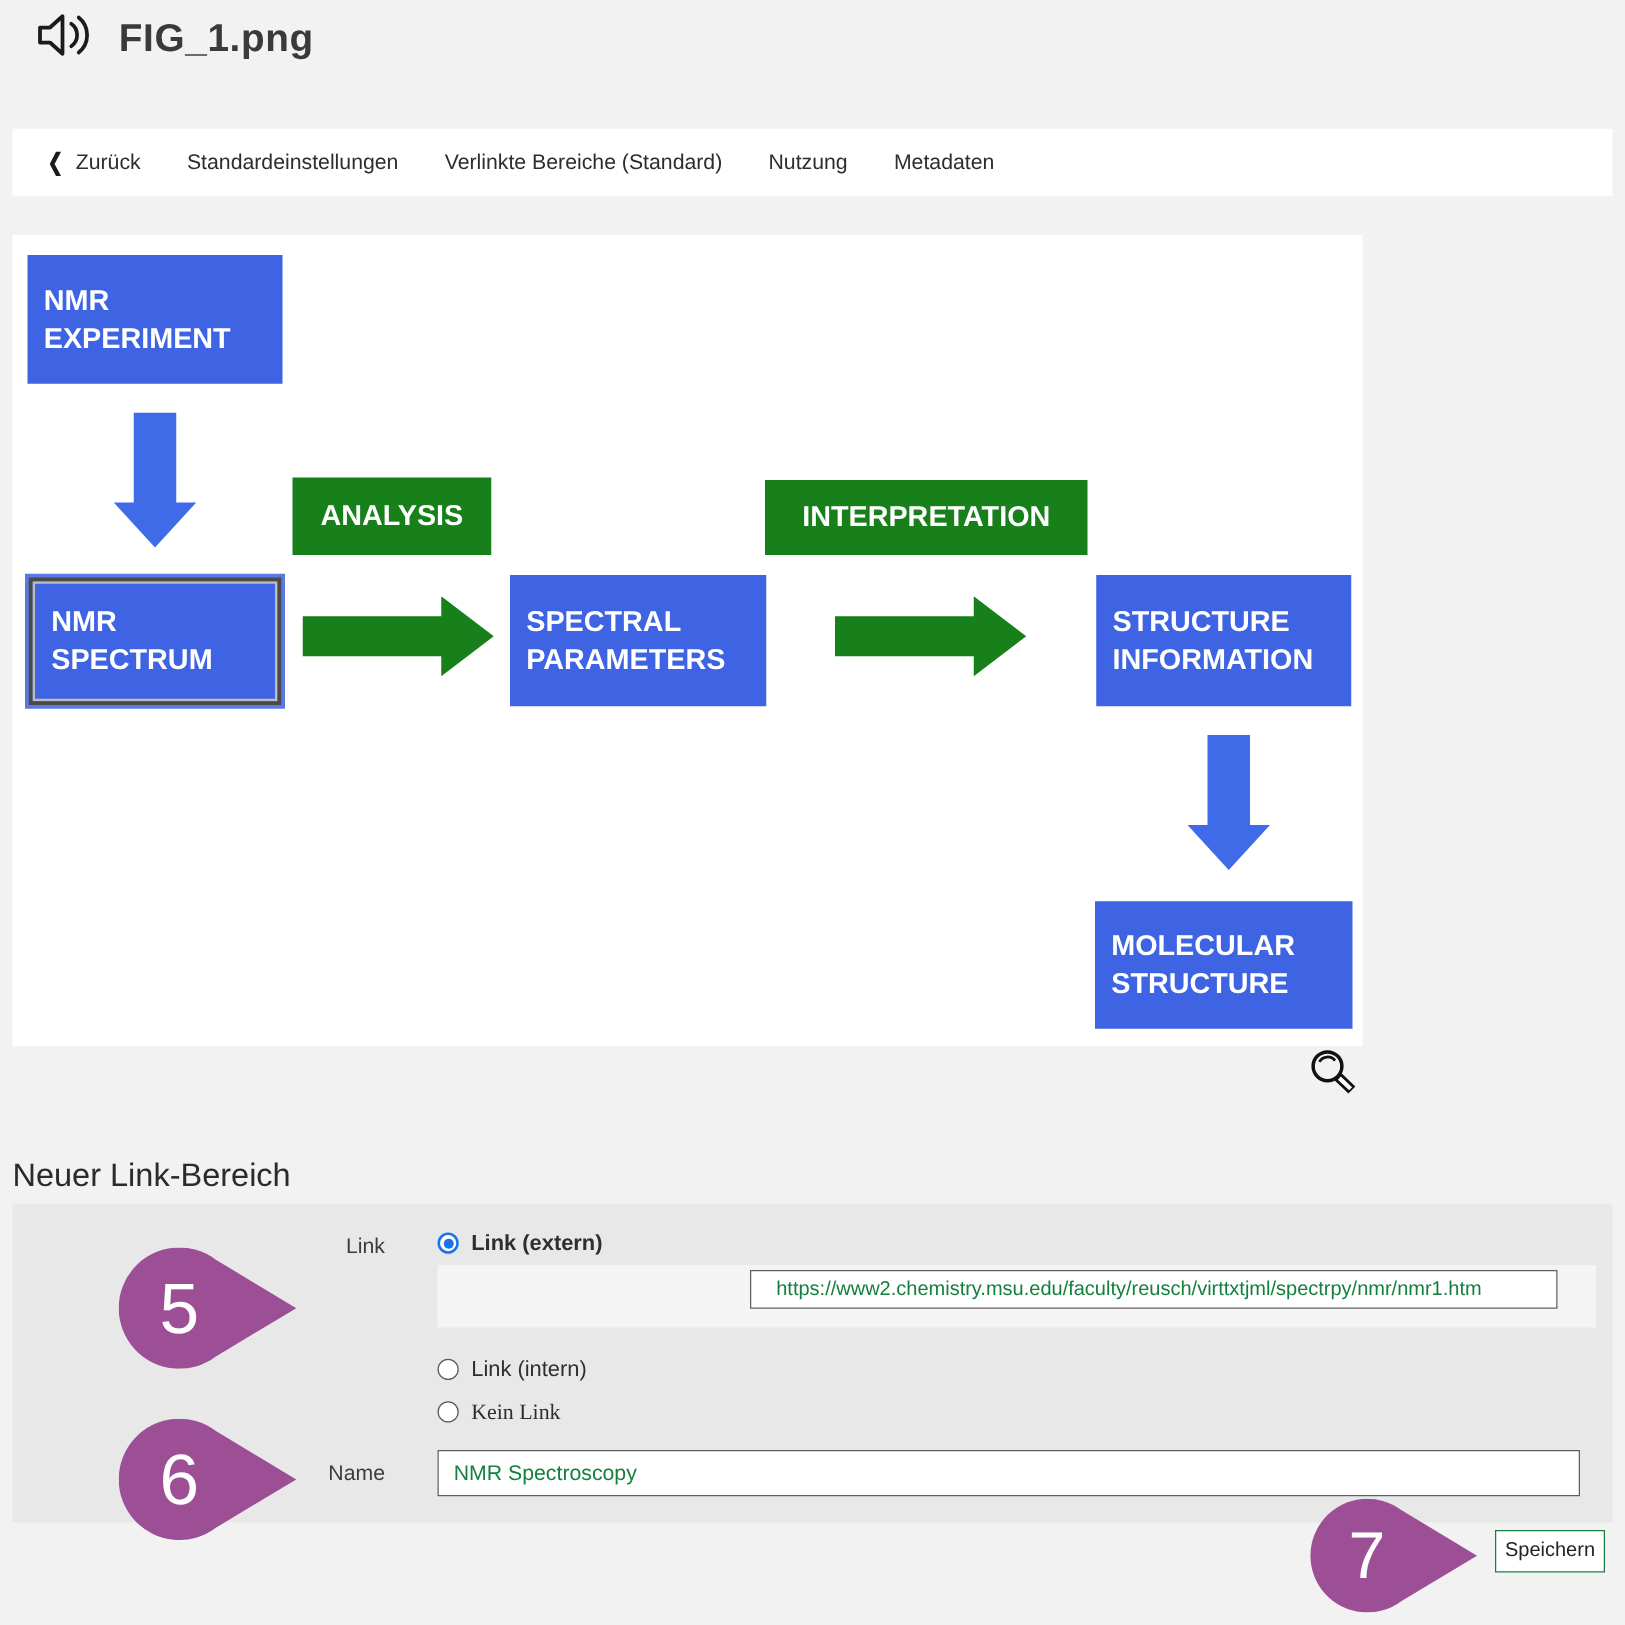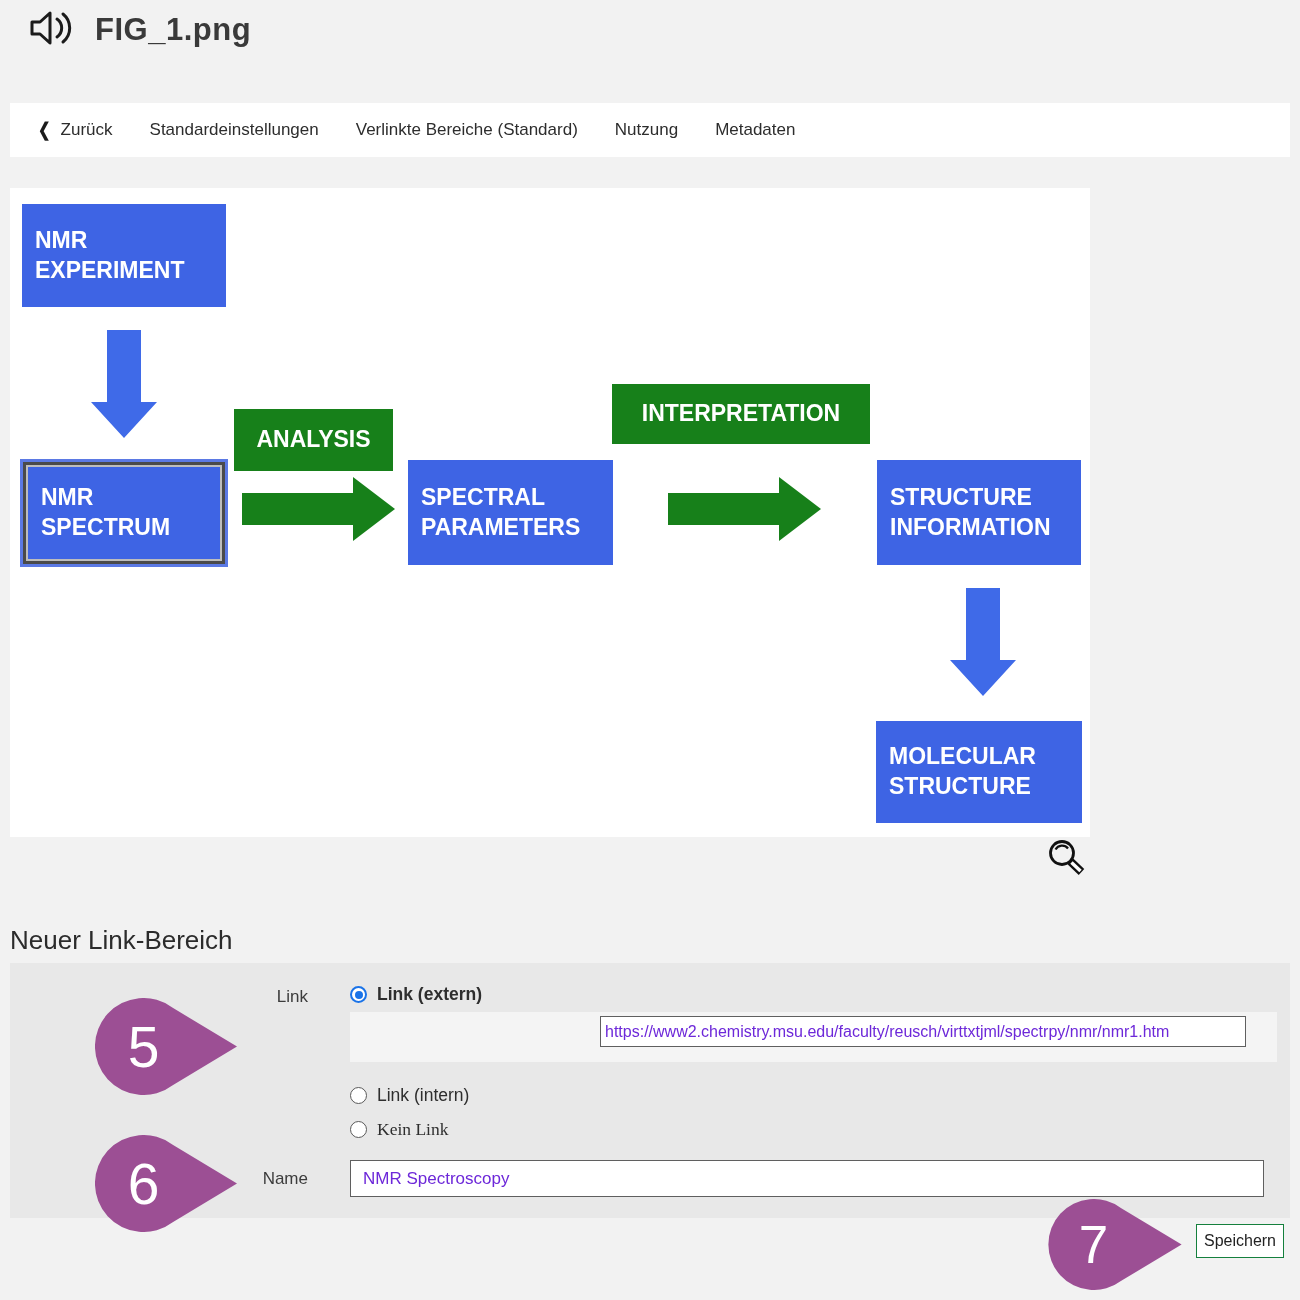--- a/index.html
+++ b/index.html
@@ -16,21 +16,21 @@
   .nav .back{display:flex;align-items:center;gap:10px;}
   .nav .chev{font-size:15px;font-weight:bold;color:#1b1b1b;transform:scaleY(1.25);}
 
   
   .canvas{position:absolute;left:10px;top:188px;width:1080px;height:649px;background:#ffffff;}
   .dbox{position:absolute;display:flex;align-items:center;box-sizing:border-box;
         color:#ffffff;font-weight:bold;font-size:23px;line-height:1.3;white-space:pre-line;}
   .dbox.blue{background:#3e64e4;padding-left:13px;}
   .dbox.green{background:#17801a;justify-content:center;text-align:center;}
   .b-exp{left:12px;top:16px;width:204px;height:103px;}
-  .b-analysis{left:224px;top:194px;width:159px;height:62px;margin-top:27px;}
+  .b-analysis{left:224px;top:194px;width:159px;height:62px;}
   .b-spectrum{left:16px;top:277px;width:196px;height:96px;
         border:2px solid #bdbdbd;outline:3px solid #4a4a4a;box-shadow:0 0 0 6px #5b79e4;}
   .b-spectral{left:398px;top:272px;width:205px;height:105px;}
   .b-interp{left:602px;top:196px;width:258px;height:60px;}
   .b-structinfo{left:867px;top:272px;width:204px;height:105px;}
   .b-molec{left:866px;top:533px;width:206px;height:102px;}
   .arrow{position:absolute;}
 
   
   .magnifier{position:absolute;left:1046px;top:838px;width:42px;height:40px;cursor:pointer;}
@@ -43,21 +43,21 @@
   .l-name{left:200px;top:206px;}
   .radio-row{position:absolute;display:flex;align-items:center;gap:10px;font-size:17.5px;color:#2e2e2e;cursor:pointer;}
   .r-extern{left:340px;top:21px;font-weight:bold;}
   .r-intern{left:340px;top:122px;}
   .r-none{left:340px;top:156px;font-family:Liberation Serif, serif;}
   .radio{width:17px;height:17px;border-radius:50%;background:#ffffff;border:1.5px solid #5a5a5a;box-sizing:border-box;flex:none;}
   .radio.sel{border:2px solid #1a73e8;position:relative;}
   .radio.sel::after{content:"";position:absolute;left:2.5px;top:2.5px;width:8px;height:8px;border-radius:50%;background:#1a73e8;}
   .url-wrap{position:absolute;left:340px;top:49px;width:927px;height:50px;background:#f4f4f4;}
   .text-input{position:absolute;box-sizing:border-box;background:#ffffff;border:1px solid #5f5f5f;
-      font-family:"Liberation Sans",sans-serif;color:#6d28d9;padding:0 4px;}
+      font-family:"Liberation Sans",sans-serif;color:#15803d;padding:0 20px;}
   .url-input{left:590px;top:53px;width:646px;height:31px;font-size:16px;}
   .name-input{left:340px;top:197px;width:914px;height:37px;font-size:17px;padding-left:12px;}
 
   .save-btn{position:absolute;left:1196px;top:1224px;width:88px;height:34px;background:#ffffff;
       border:1px solid #15803d;font-family:"Liberation Sans",sans-serif;font-size:16px;color:#222;cursor:pointer;}
 
   
   .marker{position:absolute;pointer-events:none;}
   .m5{left:95px;top:998px;width:142px;height:97px;}
   .m6{left:95px;top:1135px;width:142px;height:97px;}

